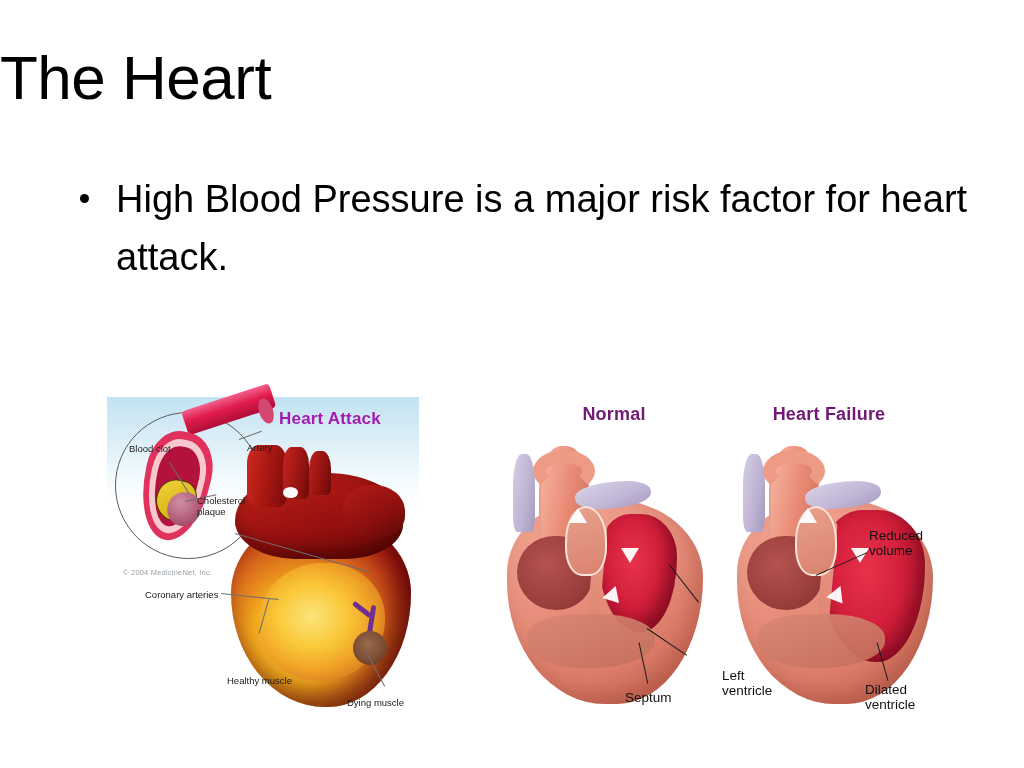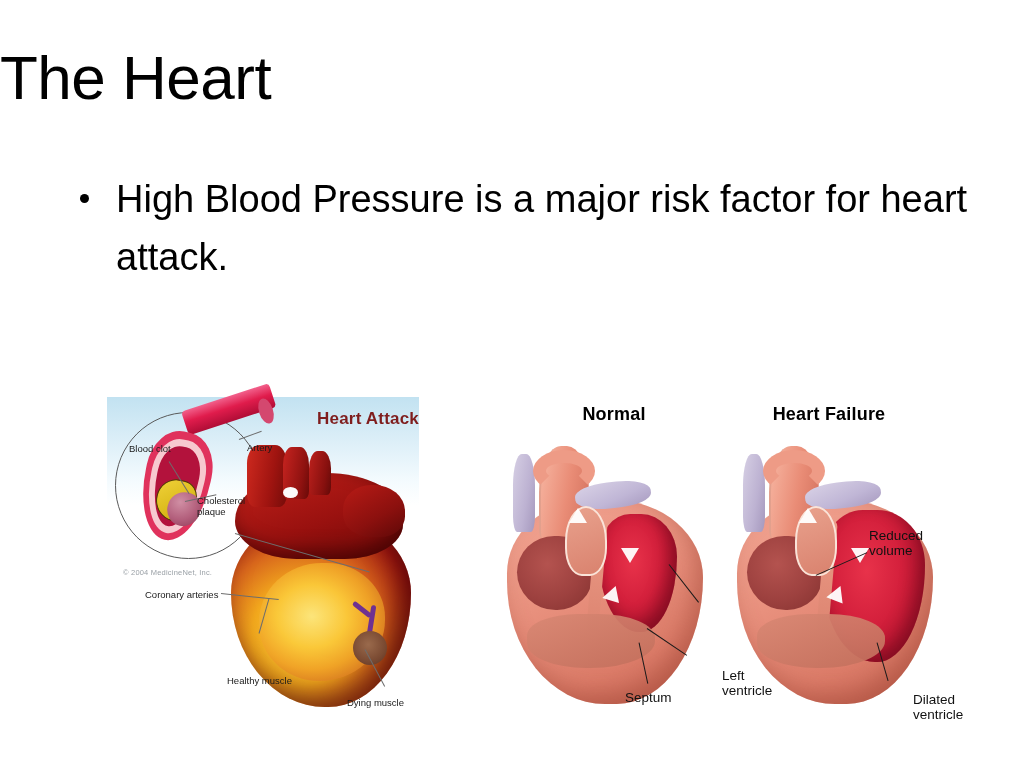--- a/index.html
+++ b/index.html
@@ -81,24 +81,24 @@
     left: 0; top: 0;
     width: 312px;
     height: 108px;
     background: linear-gradient(to bottom, #c2e2f1 0%, #ddeff8 42%, #f4fbfe 78%, #ffffff 100%);
   }
   .ha-title {
     position: absolute;
     left: 172px;
     top: 12px;
     width: 140px;
-    text-align: right;
+    text-align: left;
     font-size: 17px;
     font-weight: bold;
-    color: #7f1d1d;
+    color: #a21caf;
     letter-spacing: 0.2px;
   }
   
   .ha-circle {
     position: absolute;
     left: 8px;
     top: 15px;
     width: 145px;
     height: 145px;
     border: 1.3px solid #5a5a5a;
@@ -321,21 +321,21 @@
     left: 497px;
     top: 400px;
     width: 460px;
     height: 325px;
   }
   .hf-col-title {
     position: absolute;
     top: 4px;
     font-size: 18px;
     font-weight: bold;
-    color: #000000;
+    color: #701a75;
     letter-spacing: .2px;
   }
   #hf-title-normal { left: 52px; width: 130px; text-align: center; }
   #hf-title-failure { left: 252px; width: 160px; text-align: center; }
 
   .hf-heart {
     position: absolute;
     top: 44px;
     width: 205px;
     height: 268px;
@@ -587,17 +587,17 @@
     <div class="hf-lead" style="left:370px; top:152px; width:56px; transform:rotate(156deg);"></div>
     <div class="hf-lead" style="left:150px; top:228px; width:48px; transform:rotate(34deg);"></div>
     <div class="hf-lead" style="left:142px; top:242px; width:42px; transform:rotate(78deg);"></div>
     <div class="hf-lead" style="left:380px; top:242px; width:40px; transform:rotate(74deg);"></div>
 
     <div class="hf-lbl" style="left:372px; top:128px;">Reduced
 volume</div>
     <div class="hf-lbl" style="left:186px; top:268px;margin-left:39px;">Left
 ventricle</div>
     <div class="hf-lbl" style="left:128px; top:290px;">Septum</div>
-    <div class="hf-lbl" style="left:368px; top:292px;margin-left:48px;">Dilated
+    <div class="hf-lbl" style="left:368px; top:282px;">Dilated
 ventricle</div>
   </div>
 
 </div>
 
 </body></html>

